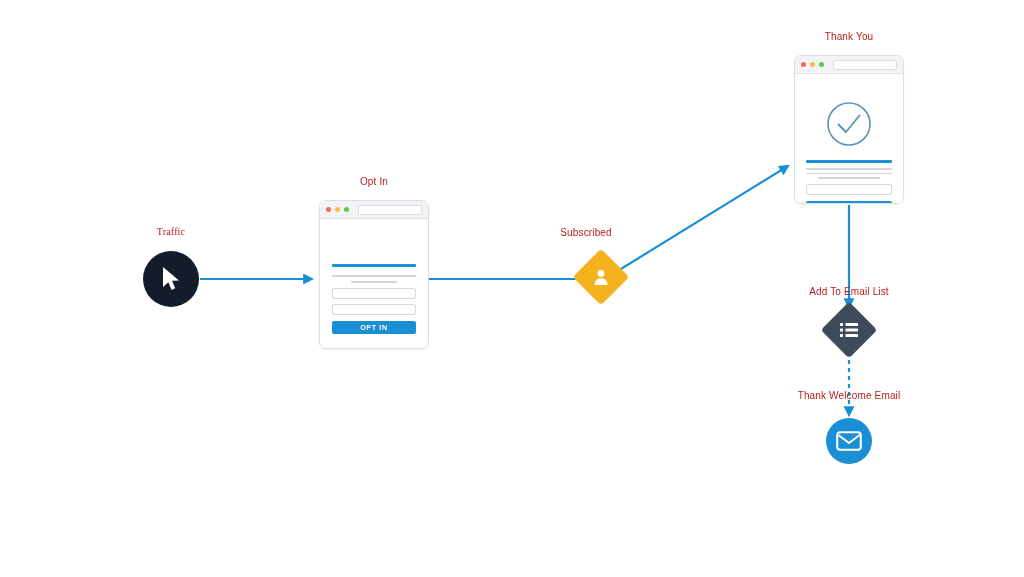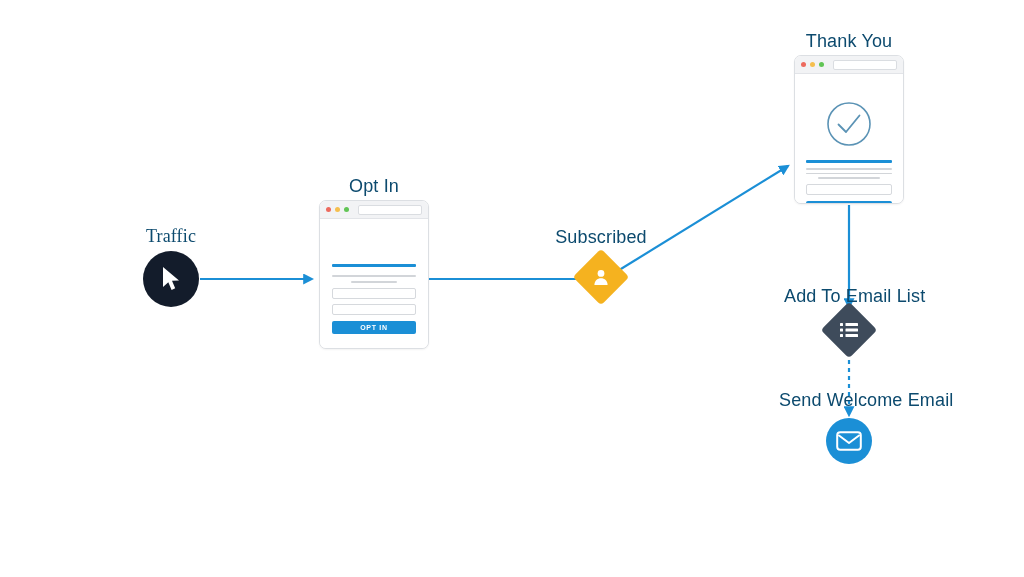--- a/index.html
+++ b/index.html
@@ -28,22 +28,22 @@
     z-index: 1;
   }
   
   .node {
     position: absolute;
     z-index: 3;
   }
   .node-label {
     position: absolute;
     z-index: 4;
-    font-size: 18px;
-    color: #0c4a6e;
+    font-size: 10px;
+    color: #b91c1c;
     white-space: nowrap;
     letter-spacing: 0.15px;
     text-align: center;
   }
 
   
   #traffic-node {
     left: 143px; top: 251px;
     width: 56px; height: 56px;
   }
@@ -177,21 +177,21 @@
     justify-content: center;
   }
   .diamond-inner {
     transform: rotate(-45deg);
     display: flex;
     align-items: center;
     justify-content: center;
   }
   #subscribed-node { left: 581px; top: 257px; width: 40px; height: 40px; }
   .diamond-yellow { background: #f5b21f; }
-  #subscribed-label { left: 551px; top: 227px; width: 100px; }
+  #subscribed-label { left: 536px; top: 227px; width: 100px; }
 
   #addlist-node { left: 829px; top: 310px; width: 40px; height: 40px; }
   .diamond-slate { background: #3e4b5b; }
   #addlist-label { left: 784px; top: 286px; width: 130px; }
 
   
   #email-node { left: 826px; top: 418px; width: 46px; height: 46px; }
   .circle-blue {
     width: 46px; height: 46px;
     border-radius: 50%;
@@ -307,21 +307,21 @@
           <rect x="5.5" y="1" width="12.5" height="3" rx="0.6" fill="#ffffff"></rect>
           <rect x="0" y="6.5" width="3" height="3" rx="0.6" fill="#ffffff"></rect>
           <rect x="5.5" y="6.5" width="12.5" height="3" rx="0.6" fill="#ffffff"></rect>
           <rect x="0" y="12" width="3" height="3" rx="0.6" fill="#ffffff"></rect>
           <rect x="5.5" y="12" width="12.5" height="3" rx="0.6" fill="#ffffff"></rect>
         </svg>
       </div>
     </div>
   </div>
 
-  <div class="node-label" id="email-label">Send Welcome Email</div>
+  <div class="node-label" id="email-label">Thank Welcome Email</div>
   <div class="node" id="email-node">
     <div class="circle-blue">
       <svg width="26" height="20" viewBox="0 0 26 20">
         <rect x="1.2" y="1.2" width="23.6" height="17.6" rx="3" fill="none" stroke="#ffffff" stroke-width="2"></rect>
         <path d="M3 4.5 L13 12 L23 4.5" fill="none" stroke="#ffffff" stroke-width="2" stroke-linecap="round" stroke-linejoin="round"></path>
       </svg>
     </div>
   </div>
 
 </div>

